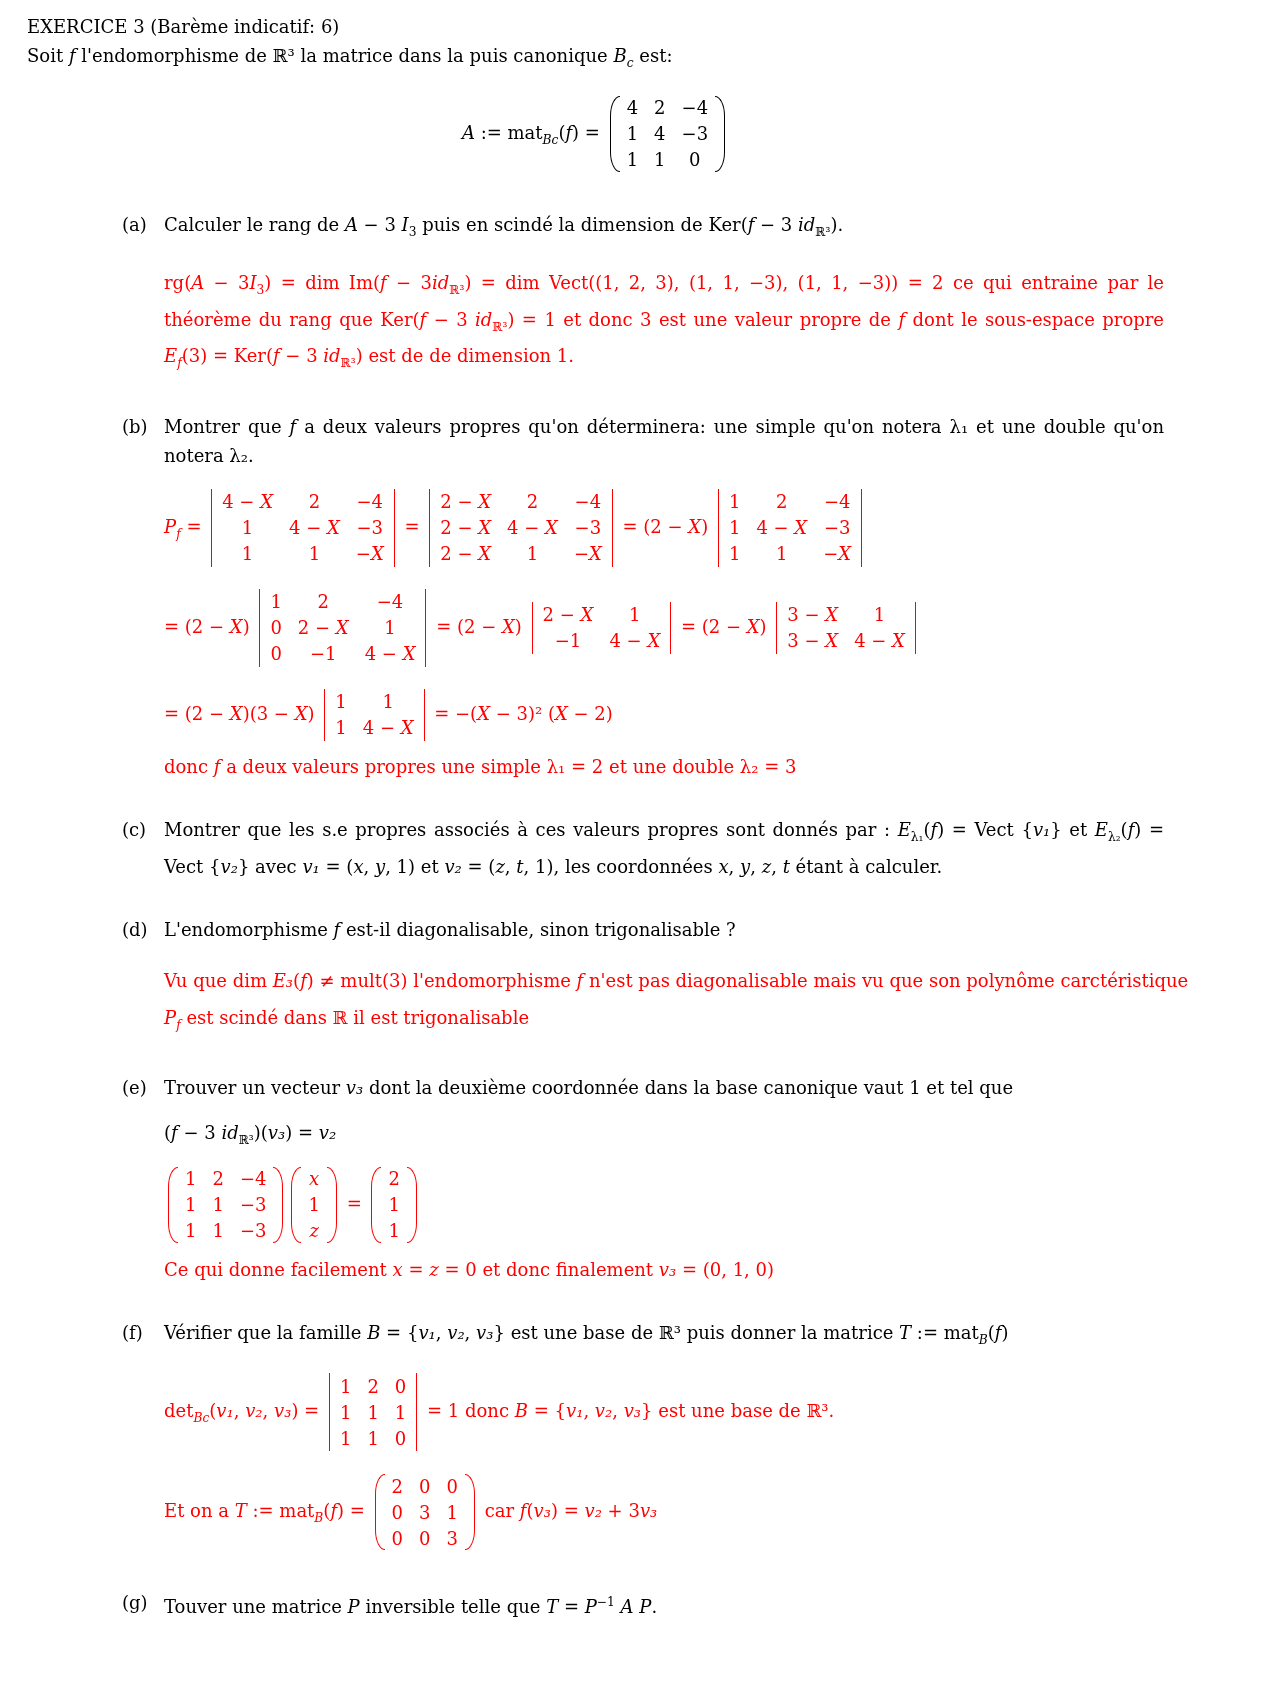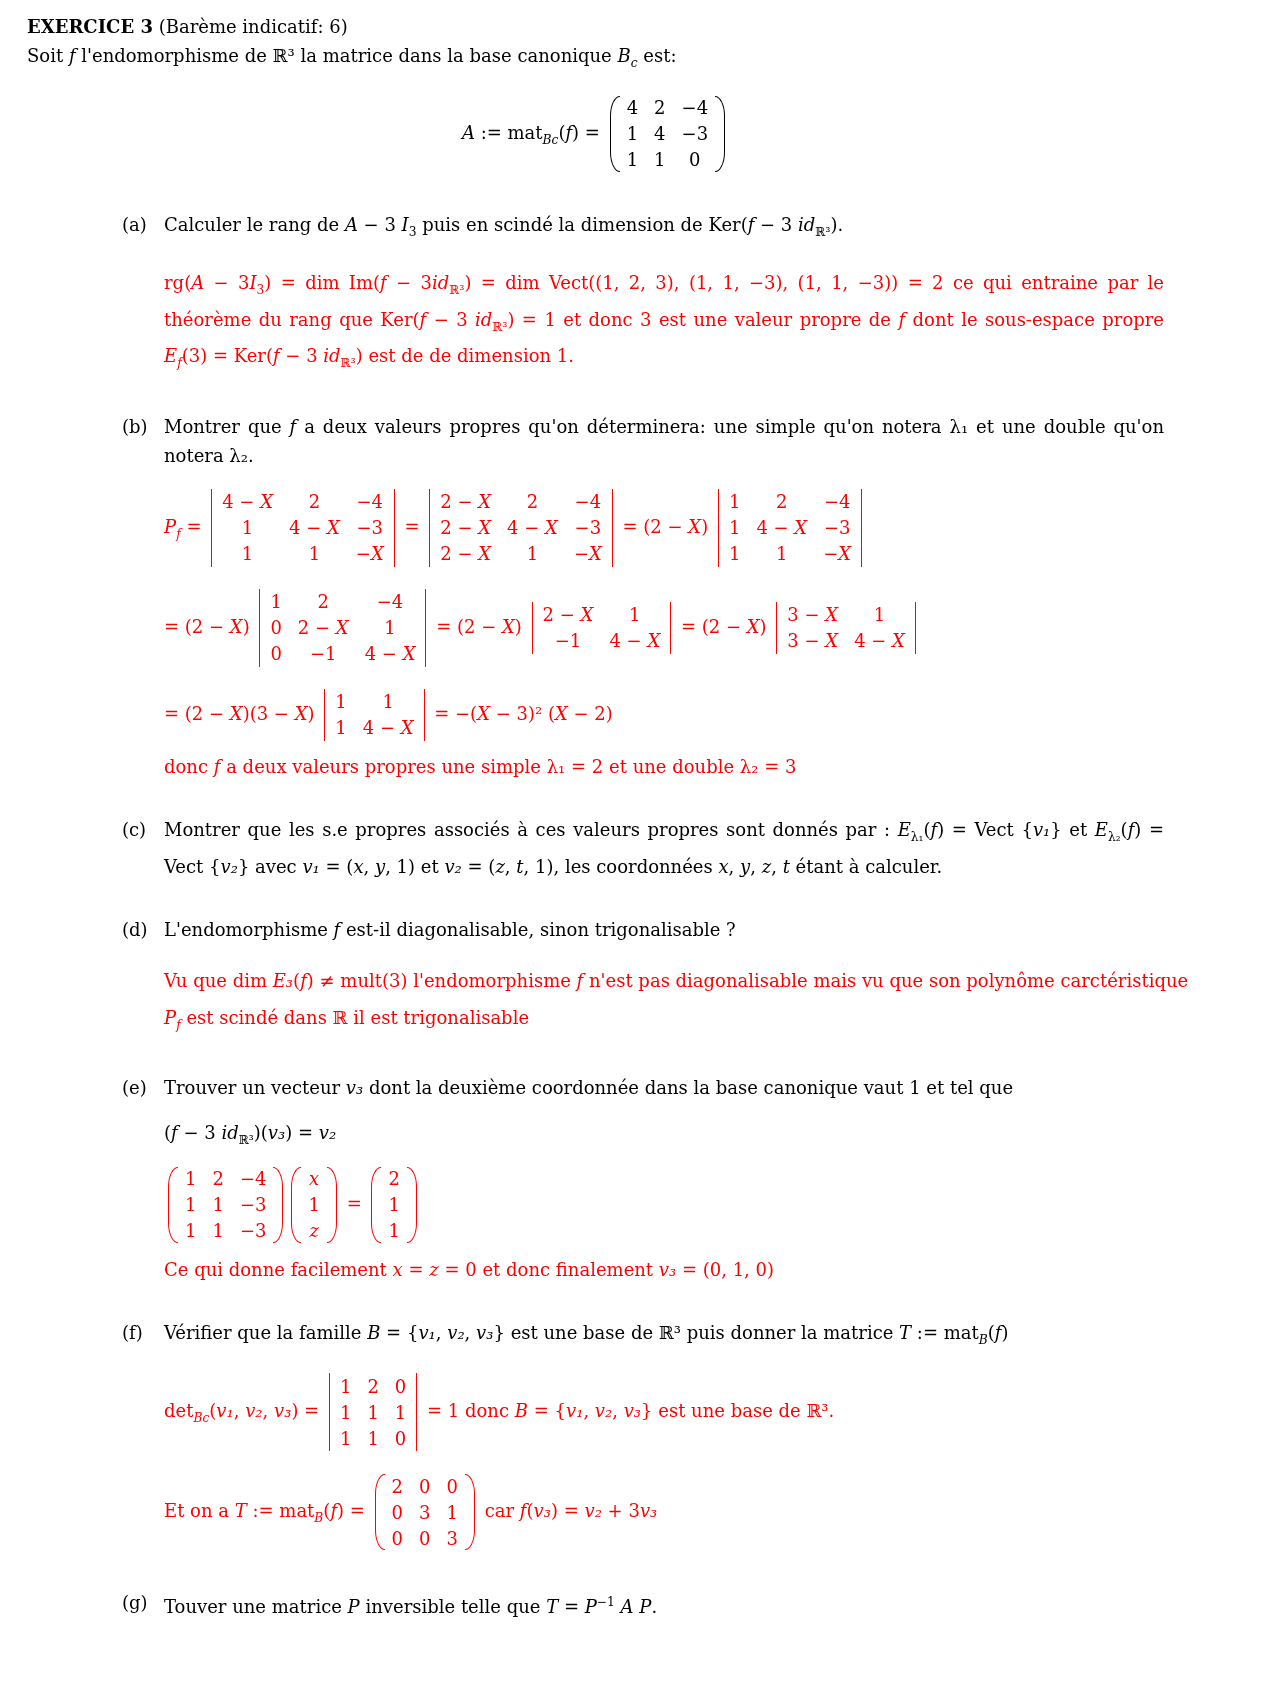--- a/index.html
+++ b/index.html
@@ -4,21 +4,21 @@
 <style>
   :root{ --red:#ff0000; --ink:#000000; }
   html,body{margin:0;padding:0;}
   body{
     width:1264px;height:1701px;overflow:hidden;background:#ffffff;
     font-family:"DejaVu Serif","Liberation Serif",serif;
     font-size:18px;color:var(--ink);
   }
   .doc{padding:12px 100px 0 27px;}
   .title-line{line-height:29px;}
-  .bold{font-weight:bold;}
+  .bold{font-weight:normal;}
   .it{font-style:italic;}
   sub{font-size:68%;}
   sup{font-size:68%;}
   .intro{line-height:29px;}
   .disp-top{text-align:center;margin:14px 0 18px;}
   .item{display:flex;margin-top:34px;}
   .item{padding-left:95px;}
   .lbl{flex:none;width:42px;line-height:29px;}
   .itext{flex:1;min-width:0;}
   .q{text-align:justify;line-height:29px;}
@@ -36,21 +36,21 @@
   .cell{white-space:nowrap;}
   .mparen{width:9px;align-self:stretch;border:1.6px solid currentColor;margin:1px 0;}
   .mparen.l{border-right:none;border-radius:11px 0 0 11px / 22px 0 0 22px;}
   .mparen.r{border-left:none;border-radius:0 11px 11px 0 / 0 22px 22px 0;}
 </style>
 </head>
 <body>
 
 <div class="doc">
   <div class="title-line"><span class="bold">EXERCICE 3</span><span> (Barème indicatif: 6)</span></div>
-  <div class="intro"><span>Soit </span><span class="it">f</span><span> l'endomorphisme de ℝ³ la matrice dans la base canonique </span><span class="it">B</span><sub class="it">c</sub><span> est:</span></div>
+  <div class="intro"><span>Soit </span><span class="it">f</span><span> l'endomorphisme de ℝ³ la matrice dans la puis canonique </span><span class="it">B</span><sub class="it">c</sub><span> est:</span></div>
   <div class="disp-top"><span class="it">A</span><span> := mat</span><sub class="it">Bc</sub><span>(</span><span class="it">f</span><span>) = </span><span class="matrix">
         <span class="mparen l"></span>
         <span class="mgrid" style="grid-template-columns: repeat(3, auto);">
           <span class="cell">4</span>
           <span class="cell">2</span>
           <span class="cell">−4</span>
           <span class="cell">1</span>
           <span class="cell">4</span>
           <span class="cell">−3</span>
           <span class="cell">1</span>

